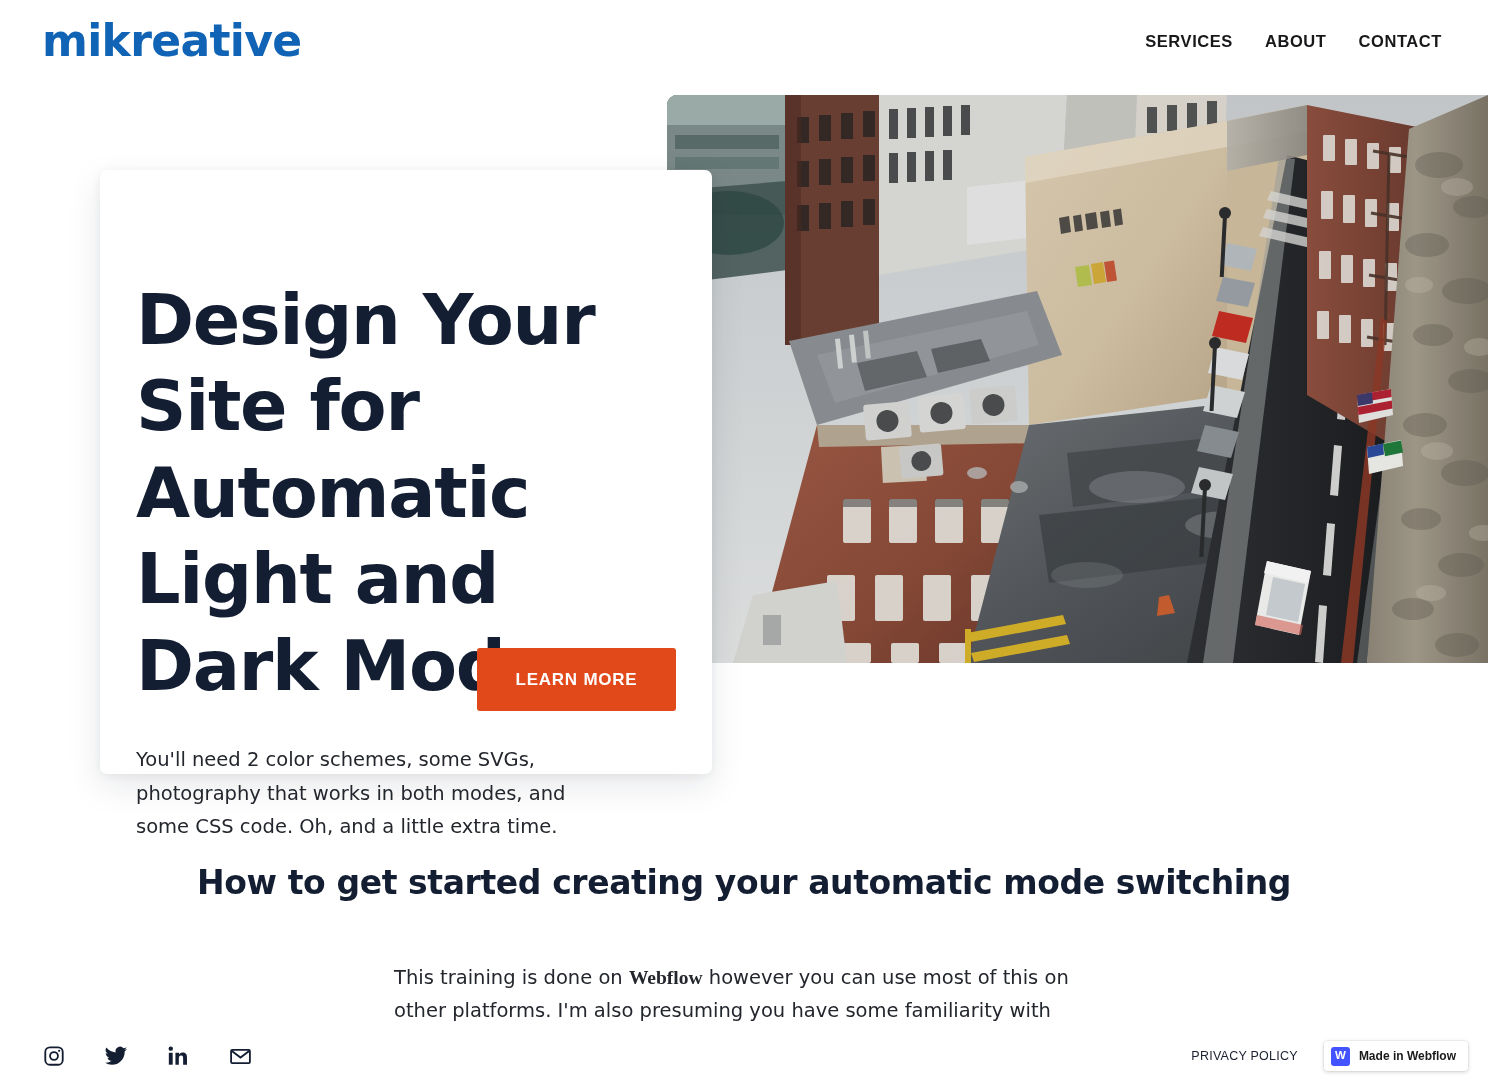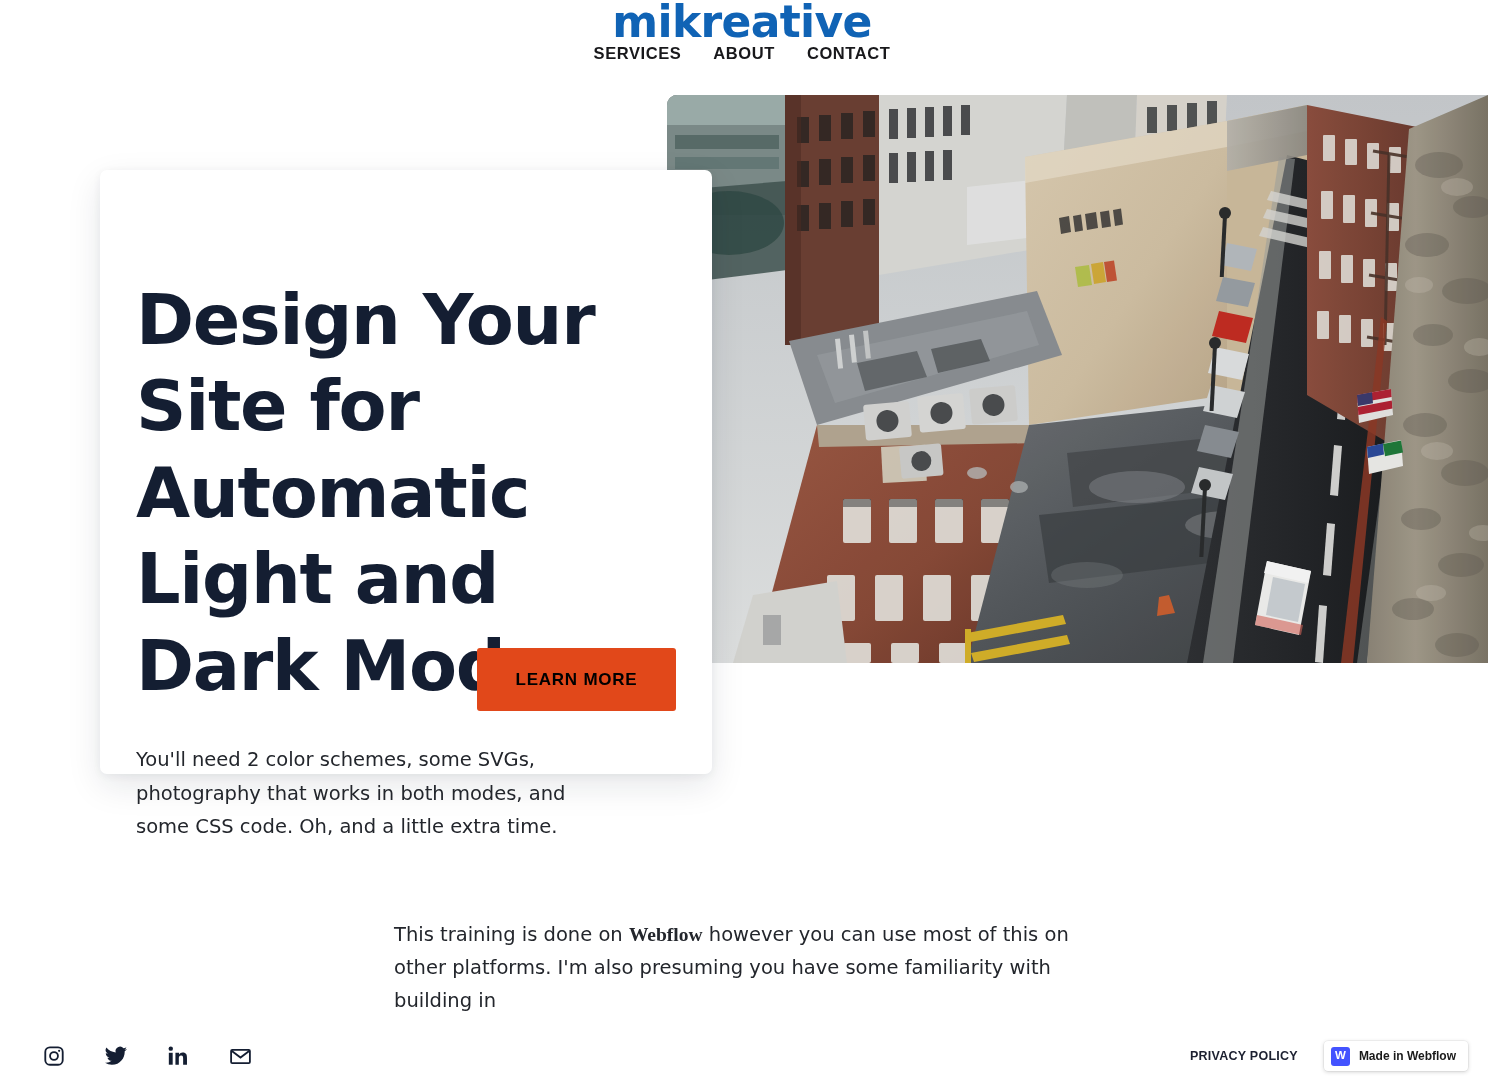--- a/index.html
+++ b/index.html
@@ -22,25 +22,24 @@
   }
 
   
   .site-header {
     position: absolute;
     top: 0; left: 0;
     width: 1488px;
     height: 82px;
     display: flex;
     align-items: center;
-    justify-content: flex-start;
+    justify-content: space-between;
     padding: 0 46px 0 42px;
     z-index: 40;
     background: transparent;
-    flex-direction: column;
   }
 
   .brand {
     font-family: "DejaVu Sans", sans-serif;
     font-size: 44px;
     font-weight: 700;
     letter-spacing: -0.015em;
     color: #1063b5;
     line-height: 1;
     user-select: none;
@@ -130,21 +129,21 @@
     top: 478px;
   }
 
   .btn-learn-more {
     display: inline-flex;
     align-items: center;
     justify-content: center;
     width: 199px;
     height: 63px;
     background: #e1481a;
-    color: #000000;
+    color: #ffffff;
     border: none;
     border-radius: 3px;
     font-family: "Liberation Sans", sans-serif;
     font-size: 17px;
     font-weight: 700;
     letter-spacing: 0.045em;
     text-transform: uppercase;
     cursor: pointer;
   }
 
@@ -200,21 +199,21 @@
     display: inline-flex; align-items: center; justify-content: center;
     color: #141e32; cursor: pointer;
   }
   .social-icon svg { display: block; }
 
   .footer-right { display: flex; align-items: center; gap: 26px; }
 
   .privacy-link {
     font-family: "Liberation Sans", sans-serif;
     font-size: 12.5px;
-    font-weight: 700;
+    font-weight: 400;
     letter-spacing: 0.02em;
     color: #1c2030;
     text-transform: uppercase;
     cursor: pointer;
     white-space: nowrap;
   }
 
   .wf-badge {
     display: inline-flex;
     align-items: center;
@@ -556,20 +555,21 @@
 
   <div class="hero-card">
     <h1 class="hero-title">Design Your Site for Automatic Light and Dark Modes</h1>
     <p class="hero-body">You'll need 2 color schemes, some SVGs, photography that works in both modes, and some CSS code. Oh, and a little extra time.</p>
     <div class="btn-row">
       <button class="btn-learn-more">LEARN MORE</button>
     </div>
   </div>
 
   <section class="section">
+    <h2 class="section-title">How to get started creating your automatic mode switching</h2>
     <p class="section-paragraph">
       <span>This training is done on </span><b>Webflow</b><span> however you can use most of this on other platforms. I'm also presuming you have some familiarity with building in</span>
     </p>
   </section>
 
   <footer class="site-footer">
     <div class="social-row">
       <span class="social-icon">
         <svg width="22" height="22" viewBox="0 0 24 24" fill="none" stroke="currentColor" stroke-width="2">
           <rect x="2.5" y="2.5" width="19" height="19" rx="5"></rect>

